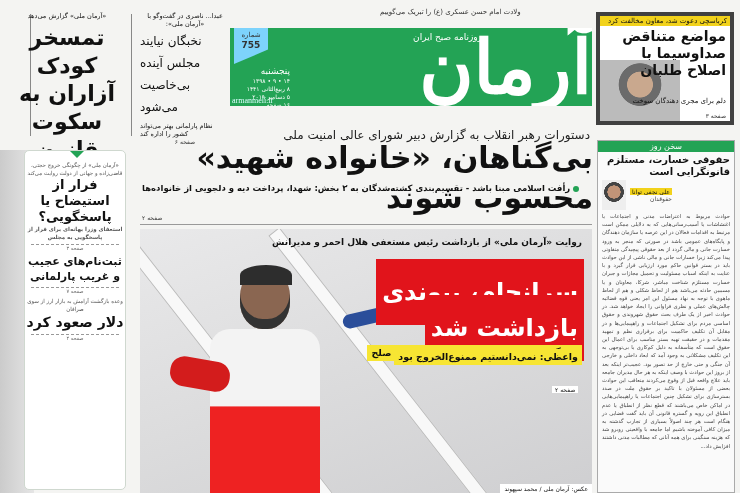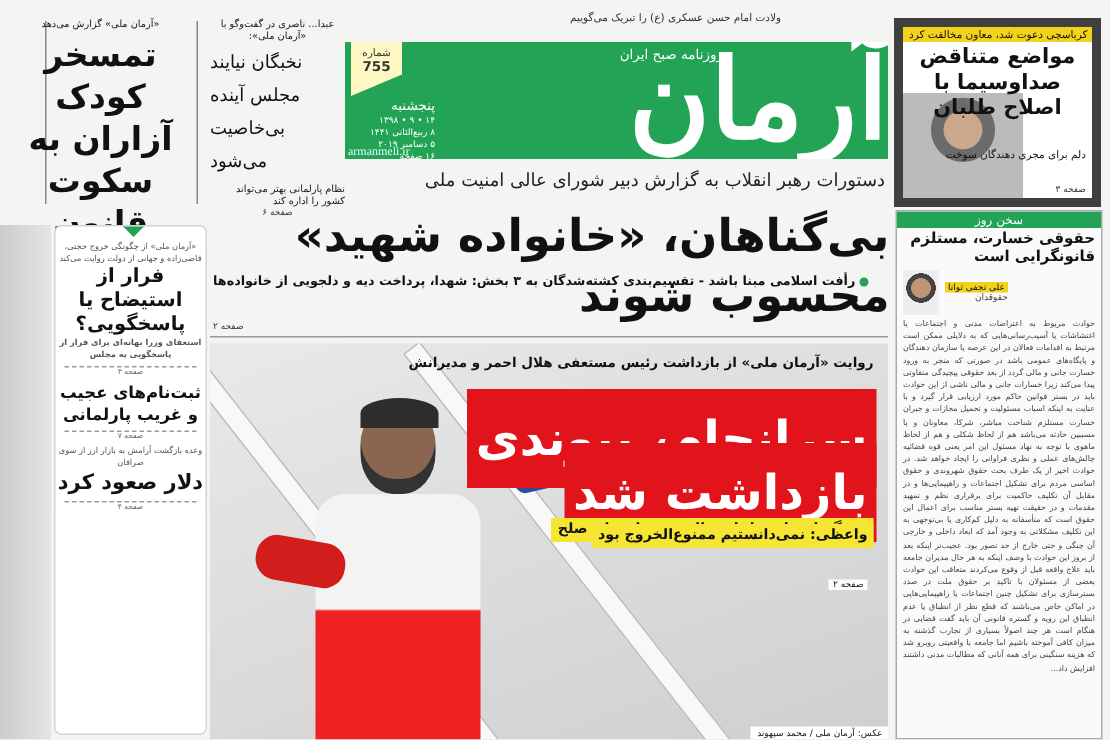--- a/index.html
+++ b/index.html
@@ -4,72 +4,72 @@
 <style>
 *{box-sizing:border-box;margin:0;padding:0}
 body{width:740px;height:493px;overflow:hidden;background:#f4f4f2;font-family:"DejaVu Sans",sans-serif;direction:rtl;position:relative;color:#111}
 .abs{position:absolute}
 .vline{position:absolute;width:1px;background:#888}
 .hline{position:absolute;height:1px;background:#999}
 
 .mast{left:230px;top:28px;width:362px;height:78px;background:#23a355;overflow:hidden}
 .mast .logo{position:absolute;left:60px;top:-6px;font-family:"DejaVu Serif",serif;font-size:74px;font-weight:bold;color:#fff;line-height:90px;letter-spacing:-2px}
 .mast .tag{position:absolute;right:110px;top:4px;font-size:9px;color:#fff}
-.mast .badge{position:absolute;left:4px;top:0;width:34px;height:36px;background:#fef9c3;clip-path:polygon(0 0,100% 0,100% 60%,0 100%);font-size:7px;color:#333;text-align:center;padding-top:2px;line-height:10px}
+.mast .badge{position:absolute;left:4px;top:0;width:34px;height:36px;background:#7dd3fc;clip-path:polygon(0 0,100% 0,100% 60%,0 100%);font-size:7px;color:#333;text-align:center;padding-top:2px;line-height:10px}
 .mast .badge b{display:block;font-size:9px}
 .mast .date{position:absolute;left:2px;top:38px;width:58px;text-align:right;direction:rtl;color:#fff;font-size:6px;line-height:8px}
 .mast .date .day{font-size:9px;display:block;line-height:11px}
 .mast .web{position:absolute;left:2px;bottom:1px;font-size:8px;color:#dff;direction:ltr;font-family:Liberation Serif, serif}
 .topline{left:380px;top:8px;font-size:7px;color:#333}
 .small{font-size:6px;color:#333;text-align:center}
 
-.rtop{left:596px;top:12px;width:138px;height:126px;border:6px solid #404040;background:#fff;overflow:hidden}
+.rtop{left:596px;top:12px;width:138px;height:113px;border:4px solid #404040;background:#fff;overflow:hidden}
 .rtop .kick{background:#f2d21b;font-size:7px;padding:1px 3px;text-align:right}
-.rtop .title{font-size:14px;font-weight:bold;line-height:17px;text-align:center;padding:2px 4px;position:relative;z-index:2}
+.rtop .title{font-size:14px;font-weight:bold;line-height:17px;text-align:right;padding:2px 4px;position:relative;z-index:2}
 .rtop .photo{position:absolute;left:0;top:44px;width:80px;height:82px;background:radial-gradient(circle at 50% 30%,#c9a88e 0 18%,#6b6b6b 19% 30%,#bbb 31%);}
 .rtop .sub{position:absolute;right:4px;top:80px;font-size:7px;line-height:10px;text-align:right;z-index:2}
 
 .srooz{left:597px;top:140px;width:138px;height:353px;border:1px solid #aaa;background:#fafafa;overflow:hidden}
 .srooz .bar{background:#23a355;color:#fff;font-size:8px;text-align:center;height:11px;line-height:11px}
 .srooz .t{font-size:10px;font-weight:bold;text-align:right;padding:2px 4px;line-height:12px}
 .srooz .auth{display:flex;flex-direction:row-reverse;justify-content:flex-start;gap:4px;padding:0 4px;align-items:center}
 .srooz .auth .ph{width:24px;height:30px;background:radial-gradient(circle at 50% 40%,#c19478 0 30%,#444 31% 45%,#eee 46%)}
 .srooz .auth .nm{font-size:6px;background:#f2d21b;padding:0 2px}
 .srooz .auth .rl{font-size:6px;color:#444}
 .srooz .body{font-size:5.3px;line-height:8.2px;color:#444;text-align:justify;padding:2px 4px}
 
 .ltop{left:12px;top:12px;width:110px;height:126px;}
 .ltop .kick{font-size:6.5px;text-align:center}
 .ltop .h{font-size:22px;line-height:28px;font-weight:bold;text-align:center;margin-top:4px}
 
 .mtop{left:140px;top:12px;width:90px;height:126px}
 .mtop .kick{font-size:6.5px;text-align:center}
 .mtop .h{font-size:12px;line-height:22px;font-weight:normal;text-align:left;margin-top:2px}
-.mtop .s{font-size:6.5px;text-align:right;margin-top:4px}
+.mtop .s{font-size:6.5px;text-align:left;margin-top:4px}
 
-.sup{left:150px;top:113px;width:440px;font-size:12px;text-align:right;color:#222}
+.sup{left:150px;top:128px;width:440px;font-size:12px;text-align:right;color:#222}
 .main{left:145px;top:138px;width:448px;font-size:30px;font-weight:bold;text-align:right;line-height:40px;letter-spacing:-1px}
 .lede{left:142px;top:183px;width:440px;font-size:8.5px;text-align:left;font-weight:bold}
 .lede .dot{display:inline-block;width:6px;height:6px;background:#23a355;border-radius:50%;margin-left:3px;vertical-align:middle}
 
 .photo{left:140px;top:229px;width:452px;height:264px;overflow:hidden;background:linear-gradient(160deg,#e9e9ea 0%,#dcdcdd 50%,#cfcfd1 100%)}
 .photo .wing{position:absolute;left:200px;top:60px;width:240px;height:14px;background:#2b4e9a;transform:rotate(-13deg);border-radius:7px}
 .photo .rail{position:absolute;width:14px;height:400px;background:#f8f8f8;border:1px solid #bbb;transform:rotate(-38deg)}
 .photo .person{position:absolute;left:60px;top:40px;width:130px;height:230px}
 .photo .head{position:absolute;left:40px;top:0;width:50px;height:60px;border-radius:45%;background:#8a6651;box-shadow:0 -10px 0 0 #333 inset}
 .photo .hair{position:absolute;left:40px;top:-4px;width:52px;height:20px;border-radius:50% 50% 0 0;background:#2d2d2d}
 .photo .coat{position:absolute;left:10px;top:60px;width:110px;height:170px;background:linear-gradient(180deg,#f3f3f3 0 45%,#e22 46%);border-radius:20px 20px 0 0}
 .photo .arm{position:absolute;left:-30px;top:90px;width:60px;height:30px;background:#d31c1c;border-radius:14px;transform:rotate(10deg)}
 .photo .kick{position:absolute;right:10px;top:8px;font-size:9px;font-weight:bold;color:#111}
-.photo .red{position:absolute;right:8px;background:#e1141b;color:#fff;font-weight:bold;font-size:32px;padding:16px 6px;line-height:34px}
+.photo .red{position:absolute;right:8px;background:#e1141b;color:#fff;font-weight:bold;font-size:24px;padding:16px 6px;line-height:34px}
 .photo .yel{position:absolute;right:10px;background:#f7e533;font-size:9.5px;font-weight:bold;padding:1px 4px;line-height:14px}
 .photo .pg{position:absolute;left:440px;top:120px;font-size:6px;background:#fff;padding:0 3px}
 .photo .credit{position:absolute;right:0;bottom:0;font-size:6px;background:#fff;padding:1px 4px}
 
-.lcol{left:36px;top:150px;width:102px;height:340px;background:#fff;border:1px solid #cfd8cf;border-radius:5px;overflow:hidden}
+.lcol{left:24px;top:150px;width:102px;height:340px;background:#fff;border:1px solid #cfd8cf;border-radius:5px;overflow:hidden}
 .lcol .tri{position:absolute;left:44px;top:-1px;width:0;height:0;border-left:8px solid transparent;border-right:8px solid transparent;border-top:8px solid #23a355}
 .lcol .k{font-size:5.5px;color:#555;text-align:center;line-height:8px}
 .lcol .h{font-weight:bold;text-align:center}
 .lcol .sep{font-size:5px;color:#666;text-align:center;border-top:1px dashed #999;margin:3px 6px;line-height:6px}
 .lcol .raisi{height:70px;margin:0 4px;background:radial-gradient(circle at 50% 30%,#d4b59b 0 18%,#222 19% 32%,#eee 33% 45%,#1f1f1f 46%)}
 .dim{position:absolute;left:0;top:150px;width:34px;height:343px;background:linear-gradient(90deg,#cbcbcb,#e5e5e5)}
 </style>
 </head>
 <body>
 

